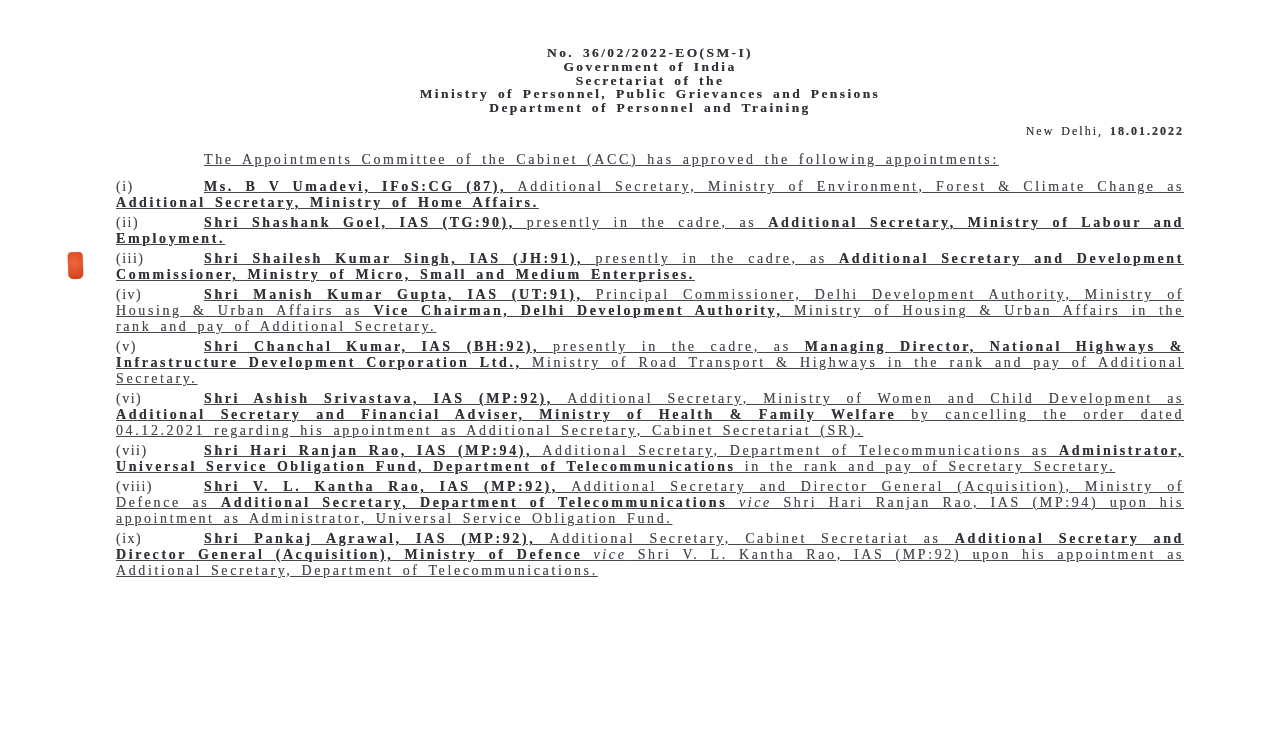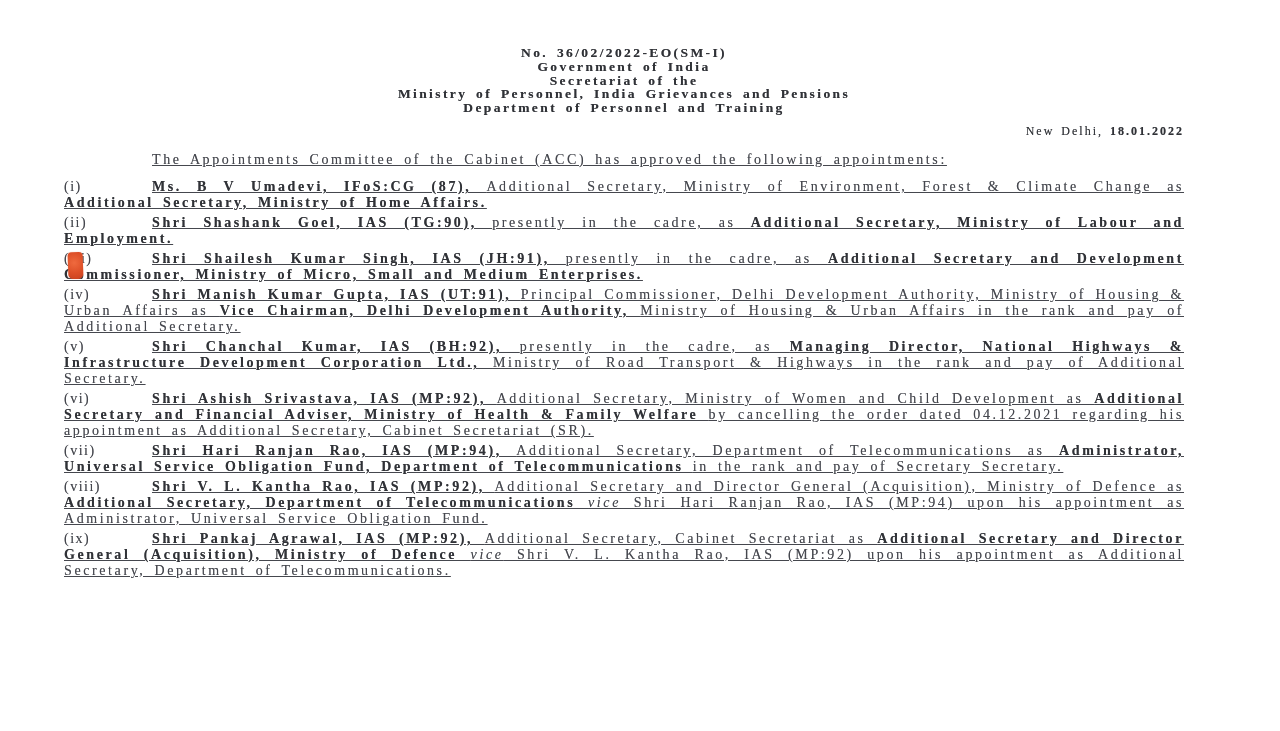--- a/index.html
+++ b/index.html
@@ -13,21 +13,21 @@
   html,body{width:1280px;height:731px;overflow:hidden;}
   body{
     background:var(--bg-color);
     font-family:"Liberation Serif","DejaVu Serif",serif;
     color:var(--text-color);
     position:relative;
   }
   .doc{
     position:relative;
     width:1280px;height:731px;
-    padding:46px 96px 0 64px;
+    padding:46px 96px 0 116px;
     filter:blur(0.3px);
   }
   
   .letterhead{
     text-align:center;
     font-weight:bold;
     color:var(--bold-color);
     font-size:13.5px;
     line-height:13.8px;
     letter-spacing:2.4px;
@@ -91,21 +91,21 @@
 </style>
 </head>
 <body>
 
 <div class="doc">
 
   <div class="letterhead">
     <div class="ref"><span>No. </span><span class="b">36/02/2022-EO(SM-I)</span></div>
     <div>Government of India</div>
     <div>Secretariat of the</div>
-    <div>Ministry of Personnel, India Grievances and Pensions</div>
+    <div>Ministry of Personnel, Public Grievances and Pensions</div>
     <div>Department of Personnel and Training</div>
   </div>
 
   <div class="dateline"><span>New Delhi, </span><span class="b">18.01.2022</span></div>
 
   <div class="bodytext">
     <p class="intro">The Appointments Committee of the Cabinet (ACC) has approved the following appointments:</p>
 
     <p class="item"><span class="num">(i)</span><span><span class="b">Ms. B V Umadevi, IFoS:CG (87), </span><span>Additional Secretary, Ministry of Environment, Forest &amp; Climate Change as </span><span class="b">Additional Secretary, Ministry of Home Affairs.</span></span></p>
 

